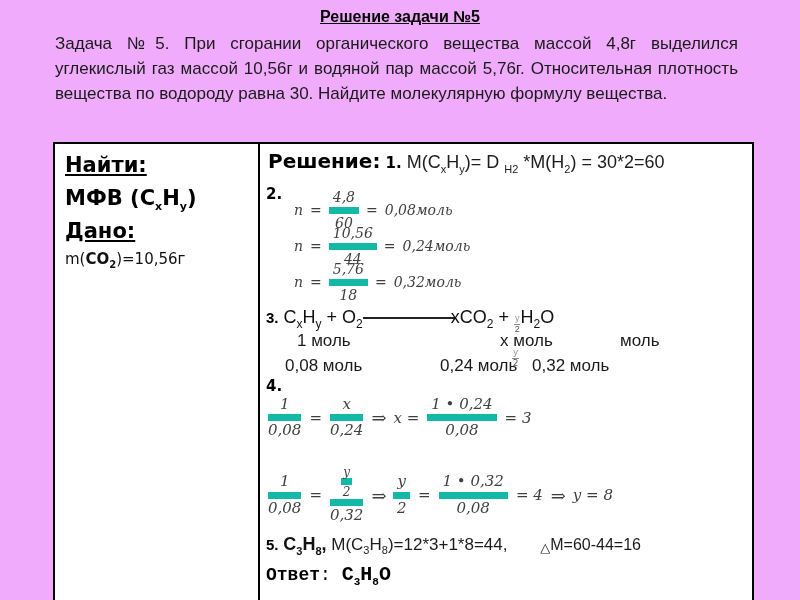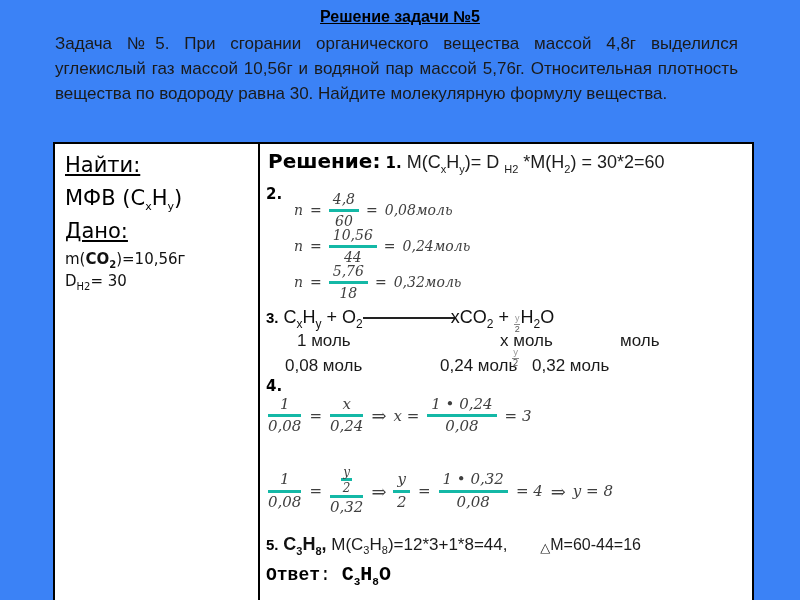--- a/index.html
+++ b/index.html
@@ -1,18 +1,18 @@
 <!DOCTYPE html>
 <html><head>
 <meta charset="utf-8">
 <style>
   * { margin:0; padding:0; box-sizing:border-box; }
   html,body { background:#fff; }
   .page {
-    position:relative; width:800px; height:600px; background:#3b82f6;
+    position:relative; width:800px; height:600px; background:#f0abfc;
     font-family:"DejaVu Sans","Liberation Sans",sans-serif; color:#111;
     overflow:hidden;
   }
   
   .title {
     position:absolute; top:8px; left:0; width:100%;
     text-align:center; font-weight:bold; font-size:16px;
     text-decoration:underline; color:#000;
     font-family:"Liberation Sans",sans-serif;
   }
@@ -24,37 +24,37 @@
   
   .tbl {
     position:absolute; left:53px; top:142px; width:701px; height:470px;
     border:2px solid #000; display:flex; background:#fff;
   }
   .col-left {
     width:205px; border-right:2px solid #000; padding:5px 10px 0 10px;
   }
   .col-right { flex:1; position:relative; }
   
-  .h-big { font-size:21px; font-weight:normal; line-height:33px; color:#000; }
+  .h-big { font-size:21px; font-weight:bold; line-height:33px; color:#000; }
   .h-underline { text-decoration:underline; }
   .given-line { font-size:15px; line-height:22px; color:#111; }
   .given-line sub { font-size:10px; }
   sub { font-size:11px; line-height:0; }
   
   .abs { position:absolute; }
   .lbl { font-weight:bold; font-size:15px; color:#000; }
   .thin { font-family:"Liberation Sans",sans-serif; font-weight:400; font-size:18px; color:#1c1c1c; }
   
   .eq {
     font-family:"DejaVu Serif","Liberation Serif",serif; font-style:italic;
     color:#3f3f3f; font-size:14px;
   }
   .eqrow { display:flex; align-items:center; height:36px; gap:7px; }
   .frac { display:inline-block; text-align:center; vertical-align:middle; line-height:1.15; }
-  .frac > .num { display:block; border-bottom:3px solid #14b8a6; padding:0 4px 1px 4px; }
+  .frac > .num { display:block; border-bottom:7px solid #14b8a6; padding:0 4px 1px 4px; }
   .frac > .den { display:block; padding-top:1px; }
   .eqflex { display:flex; align-items:center; gap:8px; font-size:15px; }
   .arrow-dbl { font-style:normal; font-size:18px; letter-spacing:-1px; }
   .fracsm { line-height:1.0; font-size:12px; }
   .fracsm > .num { padding:0 2px 0 2px; }
   
   .rx { font-size:18px; color:#111; white-space:nowrap; font-family:"Liberation Sans",sans-serif; }
   .rx sub { font-size:12px; }
   .rx-line {
     display:inline-block; width:92px; border-top:2px solid #222;
@@ -83,21 +83,20 @@
   <div class="title">Решение задачи №5</div>
   <div class="problem">Задача №5. При сгорании органического вещества массой 4,8г выделился углекислый газ массой 10,56г и водяной пар массой 5,76г. Относительная плотность вещества по водороду равна 30. Найдите молекулярную формулу вещества.</div>
 
   <div class="tbl">
 
     <div class="col-left">
       <div class="h-big h-underline">Найти:</div>
       <div class="h-big">МФВ (C<sub>x</sub>H<sub>y</sub>)</div>
       <div class="h-big h-underline">Дано:</div>
       <div class="given-line">m(<b>CO<sub>2</sub></b>)=10,56г</div>
-      <div class="given-line">D<sub>H2</sub>= 30</div>
     </div>
 
     <div class="col-right">
 
       <div class="abs" style="top:5px; left:8px; white-space:nowrap;">
         <span class="lbl" style="font-size:20px;">Решение:</span>
         <span class="lbl">1.</span>
         <span class="thin">M(C<sub>x</sub>H<sub>y</sub>)= D <sub>H2</sub> *M(H<sub>2</sub>) = 30*2=60</span>
       </div>
 

